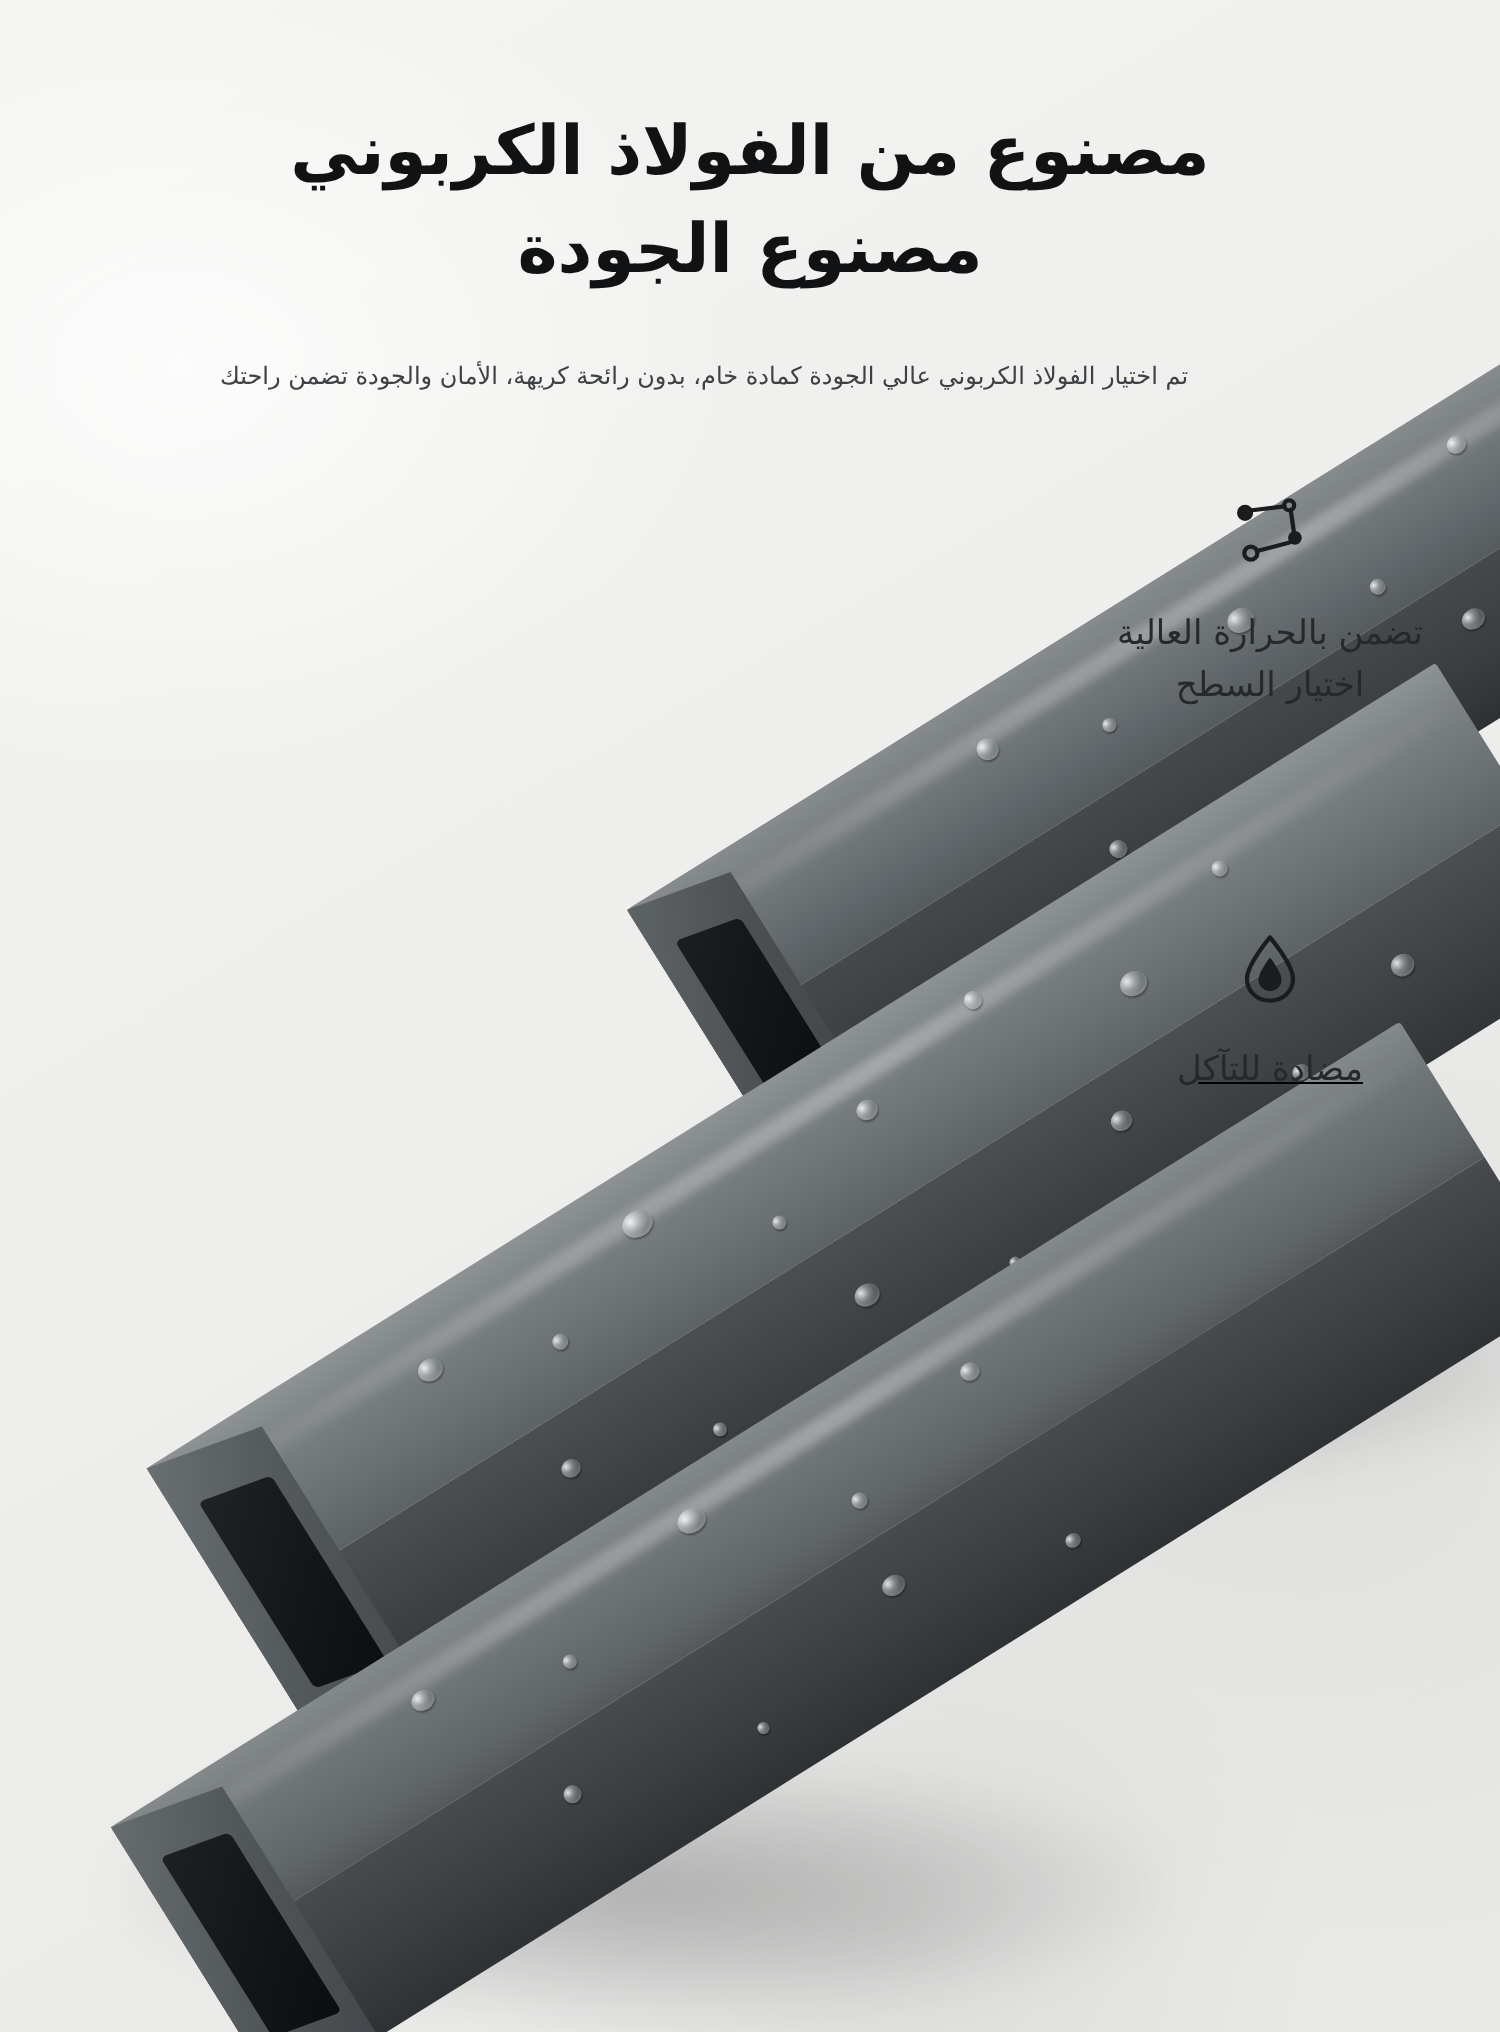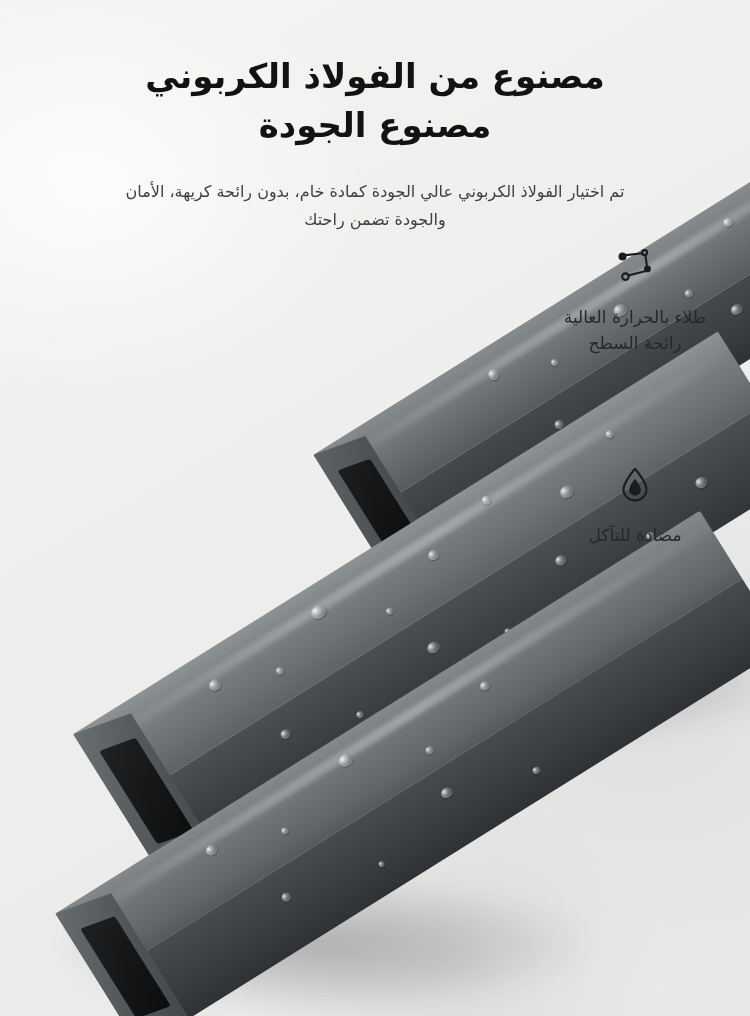--- a/index.html
+++ b/index.html
@@ -49,39 +49,39 @@
     line-height: 1.45;
     letter-spacing: 0px;
     padding: 0 70px;
   }
 
   .subhead {
     position: absolute;
     top: 178px;
     left: 0;
     right: 0;
-    text-align: center;
+    text-align: left;
     color: #3d4044;
-    font-size: 16px;
+    font-size: 12px;
     line-height: 1.75;
     padding: 0 110px;
     font-weight: 400;
   }
 
   
   .feature {
     position: absolute;
     right: 0;
     left: 0;
     text-align: center;
     width: 230px;
   }
 
   .feature-1 { top: 244px; left: 18px; }
-  .feature-2 { top: 462px; left: 12px; }
+  .feature-2 { top: 462px; left: 12px; text-decoration: underline; }
 
   .feature-icon {
     display: block;
     margin: 0 auto 14px auto;
     width: 46px;
     height: 46px;
     color: #1b1c1e;
   }
 
   .feature-icon svg { display: block; width: 100%; height: 100%; }
@@ -340,22 +340,22 @@
         <circle cx="11" cy="13" r="4.2" fill="currentColor" stroke="none"></circle>
         <circle cx="34" cy="9" r="2.6"></circle>
         <circle cx="37" cy="26" r="3.6" fill="currentColor" stroke="none"></circle>
         <circle cx="14" cy="34" r="3.4"></circle>
         <line x1="14.6" y1="11.6" x2="31.6" y2="9.6"></line>
         <line x1="34.8" y1="11.4" x2="36.4" y2="22.6"></line>
         <line x1="34.2" y1="28.4" x2="17.2" y2="32.9"></line>
       </svg>
     </span>
     <div class="feature-text">
-      <span>طلاء بالحرارة العالية</span>
-      <span class="line2">رائحة السطح</span>
+      <span>تضمن بالحرارة العالية</span>
+      <span class="line2">اختيار السطح</span>
     </div>
   </div>
 
   <div class="feature feature-2">
     <span class="feature-icon">
       <svg viewBox="0 0 48 48" fill="none" stroke="currentColor" stroke-width="2.2" stroke-linecap="round" stroke-linejoin="round">
         <path d="M24 7 C24 7 12 21 12 28.5 C12 35.2 17.4 40 24 40 C30.6 40 36 35.2 36 28.5 C36 21 24 7 24 7 Z"></path>
         <path d="M24 17.5 C24 17.5 18 25 18 29 C18 32.6 20.7 35 24 35 C27.3 35 30 32.6 30 29 C30 25 24 17.5 24 17.5 Z" fill="currentColor" stroke="none"></path>
       </svg>
     </span>

